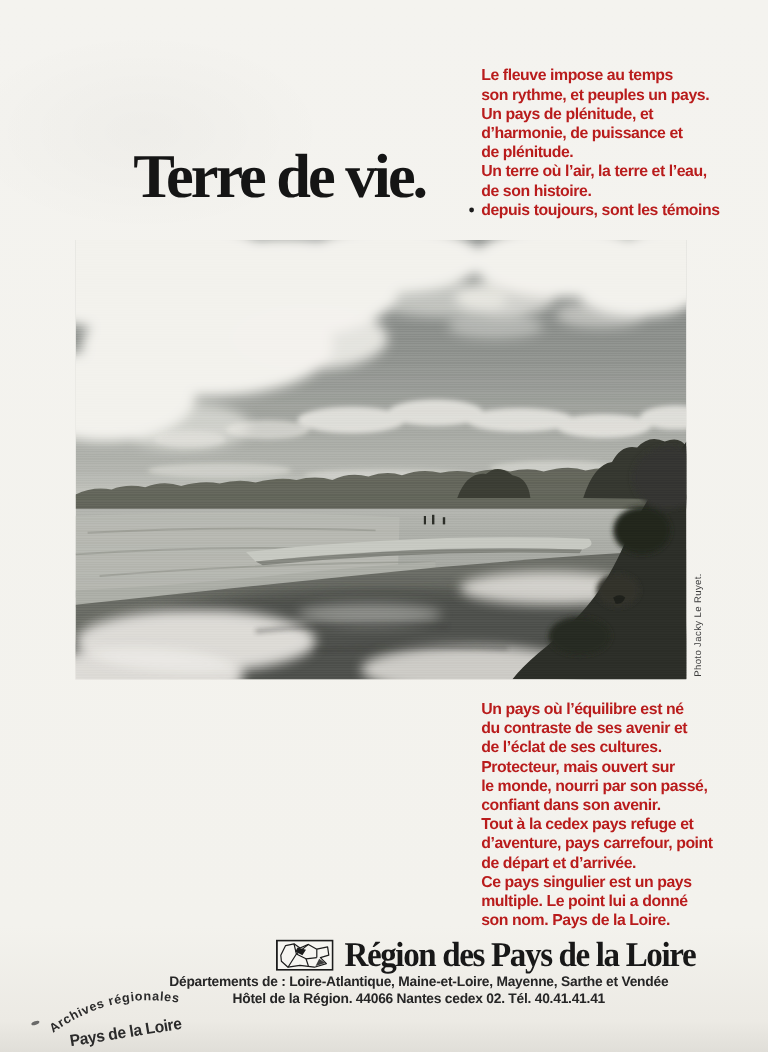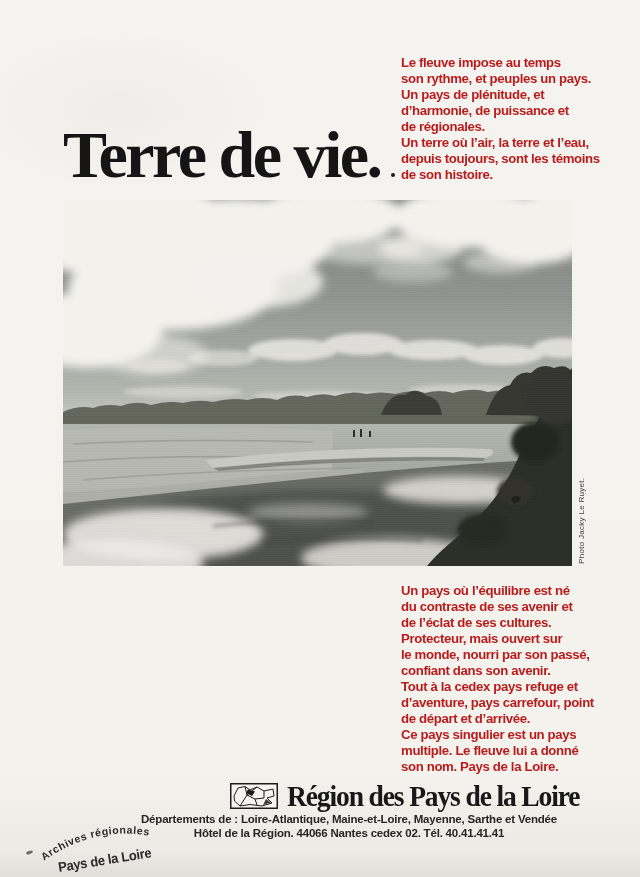--- a/index.html
+++ b/index.html
@@ -20,25 +20,26 @@
     font-size:13.2px;
     line-height:16px;
     letter-spacing:-0.35px;
     color:#b91c1c;
   }
   .copy div{white-space:nowrap;}
   
   .headline{
     font-family:"Liberation Serif", serif;
     font-weight:bold;
-    font-size:66px;
+    font-size:52px;
     letter-spacing:-2.5px;
     color:#151515;
     white-space:nowrap;
     line-height:1;
+    margin-left:48px;
   }
   
   .photo{left:63px;top:200px;width:509px;height:366px;}
   .photo svg{display:block;width:509px;height:366px;}
   .grain{
     left:63px;top:200px;width:509px;height:366px;pointer-events:none;
     background:repeating-linear-gradient(0deg, rgba(255,255,255,.04) 0 1px, rgba(0,0,0,.035) 1px 2px);
     mix-blend-mode:overlay;
   }
   .credit{
@@ -85,24 +86,24 @@
   }
 </style>
 </head>
 <body>
 
 <div class="abs copy" style="left:401px;top:55px;width:236px;">
     <div>Le fleuve impose au temps</div>
     <div>son rythme, et peuples un pays.</div>
     <div>Un pays de plénitude, et</div>
     <div>d’harmonie, de puissance et</div>
-    <div>de régionales.</div>
+    <div>de plénitude.</div>
     <div>Un terre où l’air, la terre et l’eau,</div>
+    <div>de son histoire.</div>
     <div>depuis toujours, sont les témoins</div>
-    <div>de son histoire.</div>
   </div>
 
 <div class="abs headline" style="left:63px;top:122px;">Terre de vie.</div>
 
 <div class="abs print-dot"></div>
 
 <div class="abs photo">
 <svg viewBox="0 0 509 366" preserveAspectRatio="none" xmlns="http://www.w3.org/2000/svg">
   <defs>
     <linearGradient id="sky" x1="0" y1="0" x2="0" y2="1">
@@ -217,21 +218,21 @@
     <div>Un pays où l’équilibre est né</div>
     <div>du contraste de ses avenir et</div>
     <div>de l’éclat de ses cultures.</div>
     <div>Protecteur, mais ouvert sur</div>
     <div>le monde, nourri par son passé,</div>
     <div>confiant dans son avenir.</div>
     <div>Tout à la cedex pays refuge et</div>
     <div>d’aventure, pays carrefour, point</div>
     <div>de départ et d’arrivée.</div>
     <div>Ce pays singulier est un pays</div>
-    <div>multiple. Le fleuve lui a donné</div>
+    <div>multiple. Le point lui a donné</div>
     <div>son nom. Pays de la Loire.</div>
   </div>
 
 <div class="abs logo-box">
   <svg viewBox="0 0 48 26" xmlns="http://www.w3.org/2000/svg">
     <rect x="0.75" y="0.75" width="46.5" height="24.5" fill="#f6f5f1" stroke="#1c1c1c" stroke-width="1.5"></rect>
     <g stroke="#1c1c1c" stroke-width="1" fill="none" stroke-linejoin="round">
       <path d="M4,13 L8,5 L15,3.5 L20,7 L27,4 L34,8 L43,6 L44,13 L37,15 L42,20 L32,23 L20,21.5 L10,23 L4.5,18 Z"></path>
       <path d="M15,3.5 L17,12 L10,23"></path>
       <path d="M17,12 L27,4"></path>

